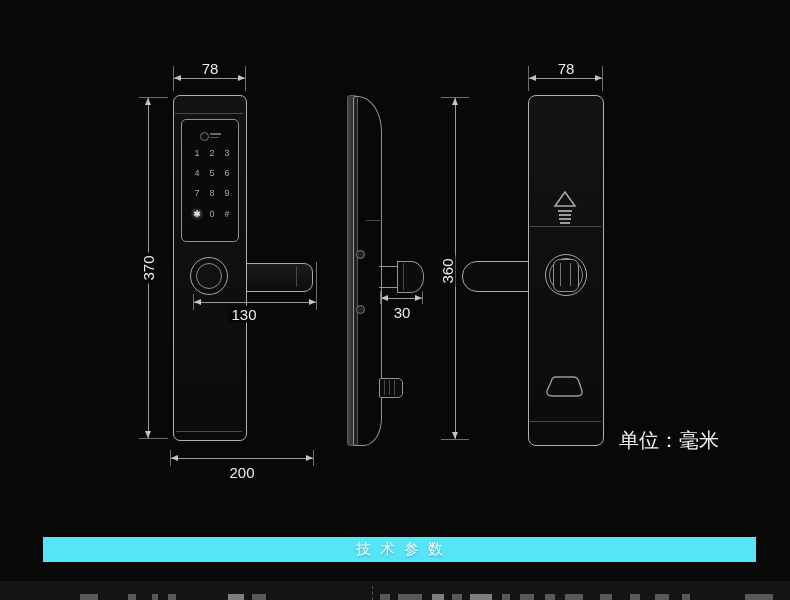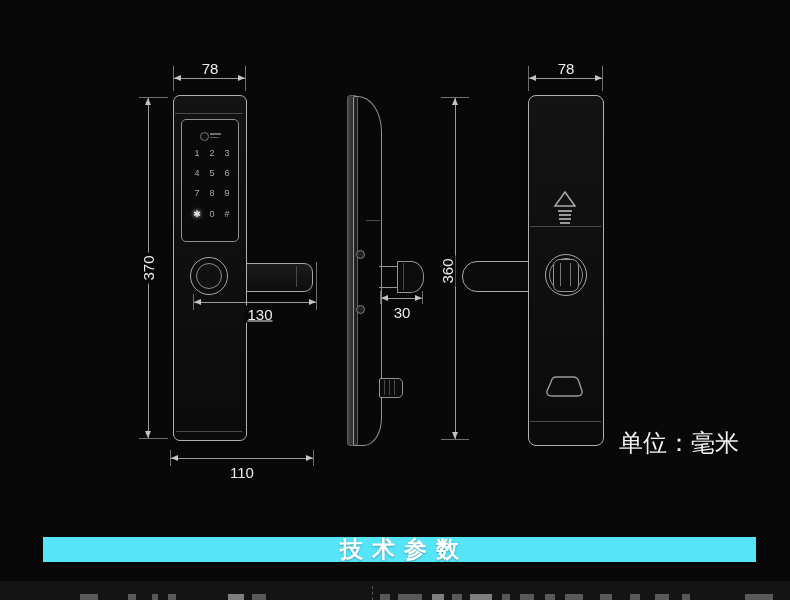--- a/index.html
+++ b/index.html
@@ -22,27 +22,27 @@
   
   .body-outline{position:absolute;border:1px solid #b0b0b0;border-radius:7px;
                 background:linear-gradient(180deg,#131313,#0b0b0b);}
   .panel{position:absolute;border:1px solid #8f8f8f;border-radius:5px;background:#0a0a0a;}
   .circle{position:absolute;border-radius:50%;border:1px solid #a8a8a8;background:#0d0d0d;}
   .key{position:absolute;transform:translate(-50%,-50%);color:#a9a9a9;font-size:9px;line-height:9px;}
   .key.glow{color:#e2e2e2;text-shadow:0 0 4px #fff;}
   
   #banner{position:absolute;left:43px;top:537px;width:713px;height:25px;background:#55E4F8;
           display:flex;align-items:center;justify-content:center;}
-  #banner span{color:#fff;font-size:23px;font-weight:700;letter-spacing:9px;text-indent:9px;
+  #banner span{color:#fff;font-size:15px;font-weight:400;letter-spacing:9px;text-indent:9px;
                text-shadow:0 1px 2px rgba(0,0,0,.3);}
   
   #bottom-strip{position:absolute;left:0;top:581px;width:790px;height:19px;background:#141414;}
   .frag{position:absolute;top:13px;height:7px;background:#6a6a6a;opacity:.8;}
   .frag.bright{background:#999;}
-  .unit-note{position:absolute;left:619px;top:427px;color:#f2f2f2;font-size:24px;}
+  .unit-note{position:absolute;left:619px;top:427px;color:#f2f2f2;font-size:20px;}
 </style>
 </head>
 <body>
 
 <div id="canvas">
 
   <div>
 
     <div class="abs" style="left:203px;top:263px;width:108px;height:27px;border:1px solid #a8a8a8;
                 border-radius:5px 9px 9px 5px;background:linear-gradient(180deg,#1b1b1b,#0d0d0d);"></div>
@@ -93,30 +93,30 @@
       <div class="arr d" style="left:145px;top:431px;"></div>
       <div class="dim-label rot" style="left:148px;top:268px;">370</div>
     </div>
 
     <div>
       <div class="line-v ext" style="left:193px;top:294px;height:16px;"></div>
       <div class="line-v ext" style="left:316px;top:262px;height:48px;"></div>
       <div class="line-h" style="left:194px;top:302px;width:122px;"></div>
       <div class="arr l" style="left:194px;top:299px;"></div>
       <div class="arr r" style="left:309px;top:299px;"></div>
-      <div class="dim-label" style="left:260px;top:314px;text-decoration:underline;">130</div>
+      <div class="dim-label" style="left:244px;top:314px;">130</div>
     </div>
 
     <div>
       <div class="line-v ext" style="left:170px;top:450px;height:16px;"></div>
       <div class="line-v ext" style="left:313px;top:450px;height:16px;"></div>
       <div class="line-h" style="left:171px;top:458px;width:142px;"></div>
       <div class="arr l" style="left:171px;top:455px;"></div>
       <div class="arr r" style="left:306px;top:455px;"></div>
-      <div class="dim-label" style="left:242px;top:472px;">110</div>
+      <div class="dim-label" style="left:242px;top:472px;">200</div>
     </div>
   </div>
 
   <div>
 
     <div class="abs" style="left:347px;top:95px;width:9px;height:349px;border-radius:3px;
                 background:linear-gradient(90deg,#454545,#1a1a1a);border:1px solid #5c5c5c;"></div>
 
     <div class="abs" style="left:353px;top:96px;width:27px;height:348px;border:1px solid #949494;background:transparent;
                 border-radius:2px 24px 18px 2px / 2px 36px 28px 2px;"></div>

